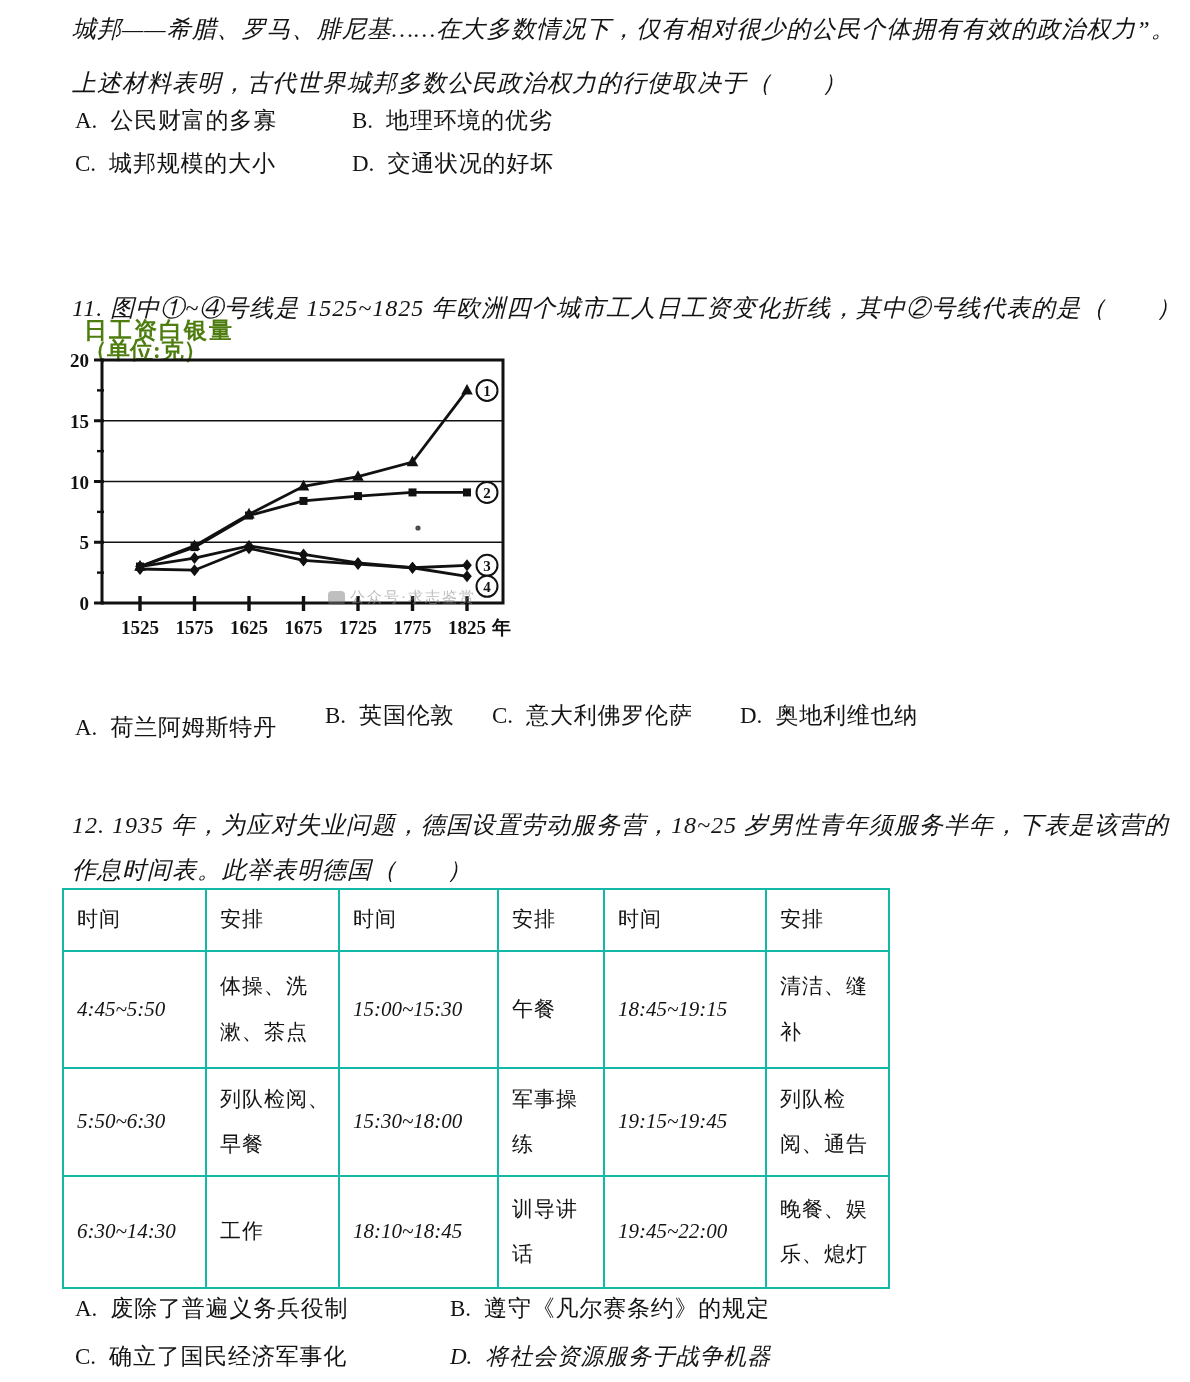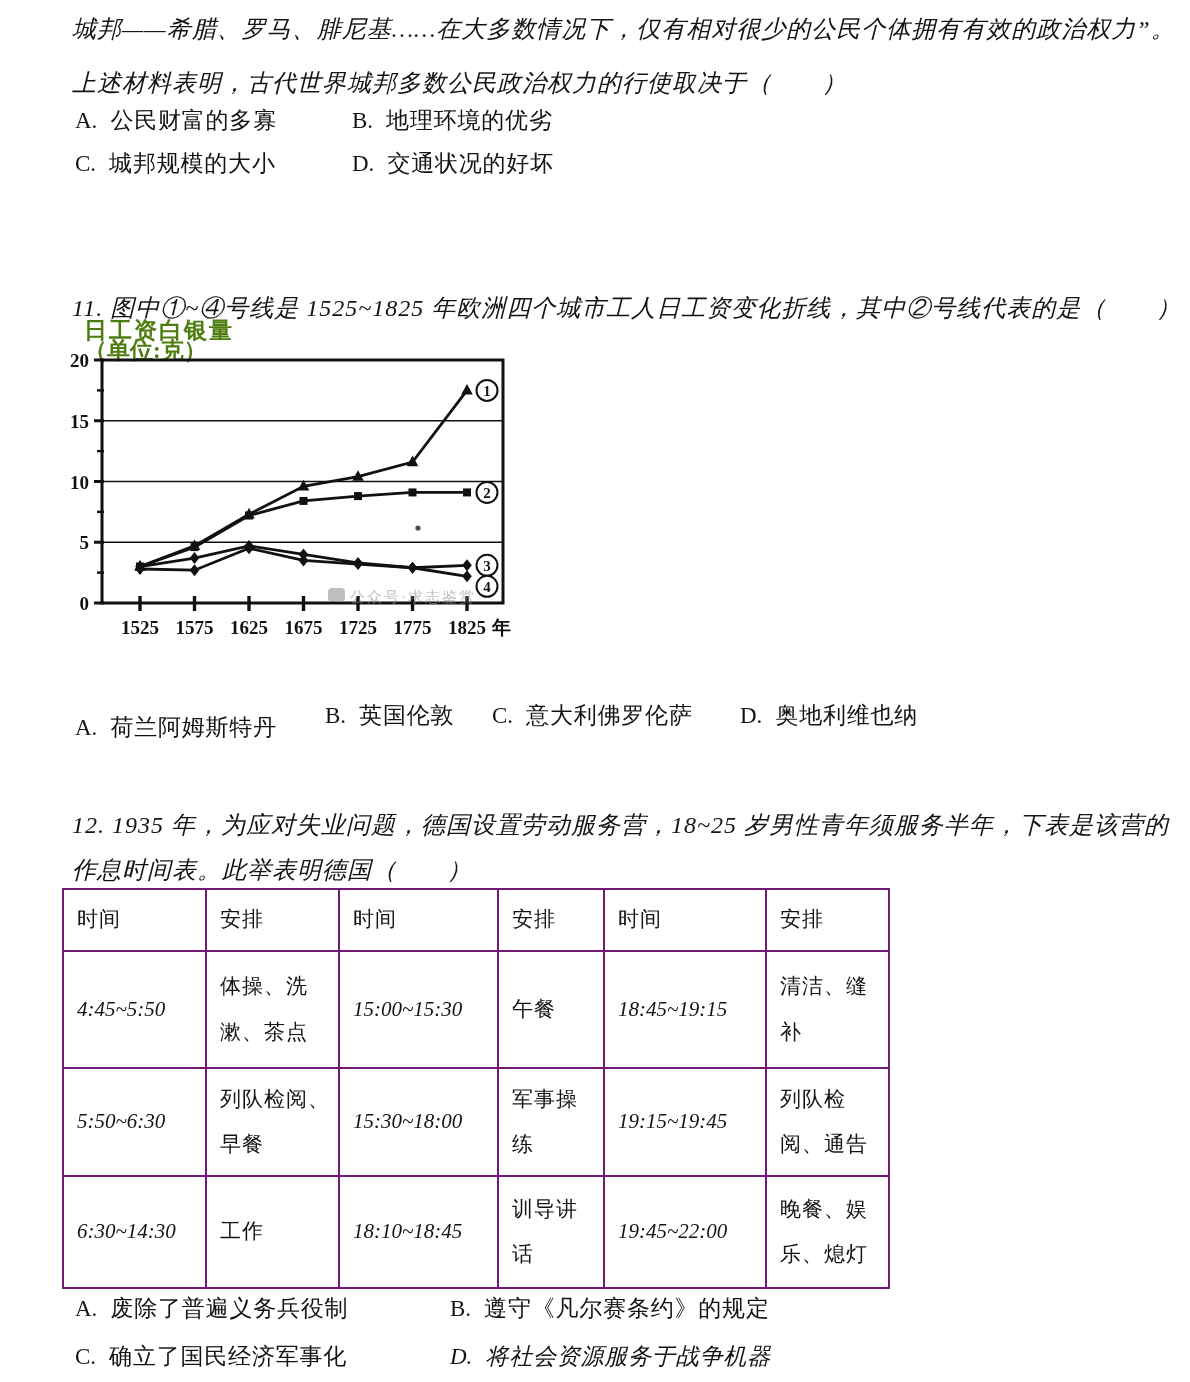--- a/index.html
+++ b/index.html
@@ -31,34 +31,34 @@
   
   #chart{left:70px;top:312px;width:470px;height:335px;}
   #chart .ylab{position:absolute;left:14px;font-weight:bold;font-size:23px;letter-spacing:2px;color:#4d7c0f;white-space:nowrap;}
   #chart .ylab.l1{top:3px;}
   #chart .ylab.l2{top:23px;letter-spacing:0;}
   #chart svg{position:absolute;left:0;top:0;}
   #chart text.axis-num{font-family:"Liberation Serif","DejaVu Serif",serif;font-weight:bold;font-size:19px;fill:#111;}
   #chart text.series-num{font-family:"Liberation Serif","DejaVu Serif",serif;font-weight:bold;font-size:15px;fill:#111;}
   #chart-watermark{
     position:absolute;left:258px;top:276px;font-size:15px;letter-spacing:2px;
-    color:#8f8f8f;opacity:0.6;white-space:nowrap;display:flex;align-items:flex-start;gap:5px;
+    color:#8f8f8f;opacity:0.6;white-space:nowrap;display:flex;align-items:center;gap:5px;
   }
   #chart-watermark .blob{width:17px;height:14px;background:#7a7a7a;border-radius:4px;opacity:.8;}
 
   
   #q12-line1{left:72px;top:809px;}
   #q12-line2{left:72px;top:854px;}
   table#schedule{
     position:absolute;left:62px;top:888px;width:826px;
     border-collapse:collapse;table-layout:fixed;
     font-size:21px;
   }
   #schedule td{
-    border:2px solid #701a75;
+    border:2px solid #14b8a6;
     padding:4px 6px 4px 13px;
     vertical-align:middle;
     letter-spacing:1px;
     line-height:2.15;
     color:#141414;
     overflow:hidden;
   }
   #schedule tr.hd td{height:52px;line-height:1.3;}
   #schedule tr.r1 td{height:107px;}
   #schedule tr.r2 td{height:98px;}

